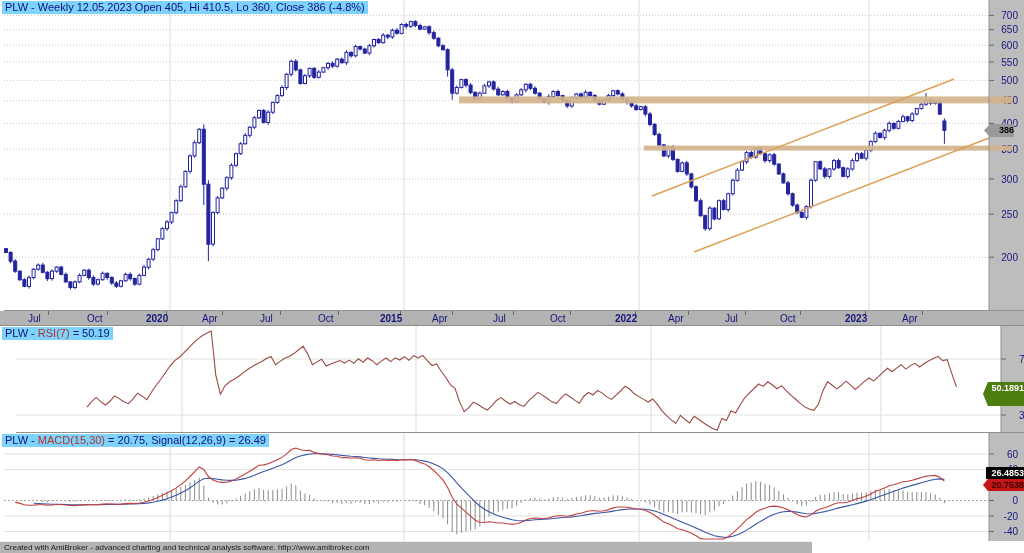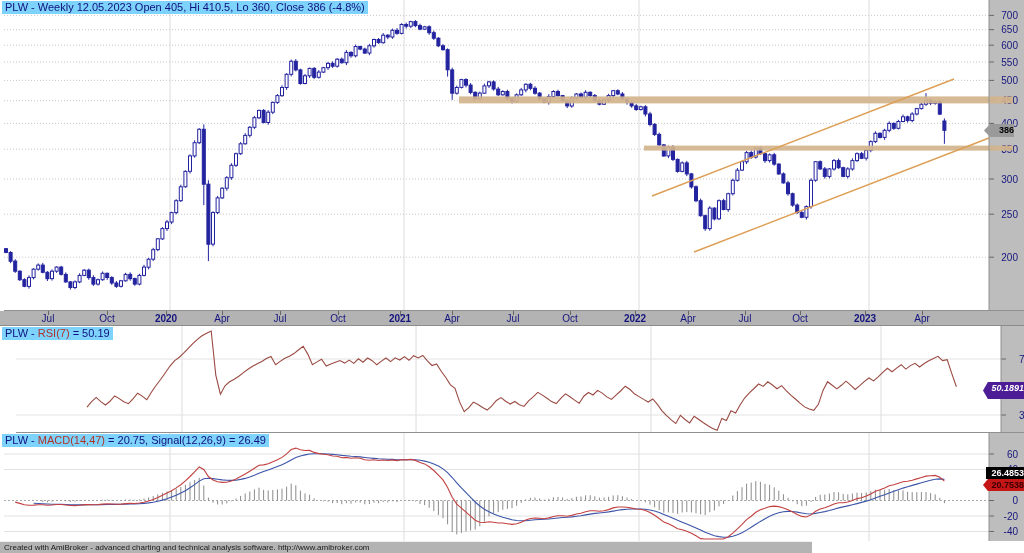--- a/index.html
+++ b/index.html
@@ -8,28 +8,28 @@
   #root *{box-sizing:border-box;}
   .panel-holder{position:absolute;left:4px;}
   svg text{font-family:"Liberation Sans",sans-serif;font-size:10px;fill:#16167e;}
   .ptitle{position:absolute;background:#7dd3fc;color:#10107e;font-size:11px;line-height:13px;
           padding:0 3px;white-space:nowrap;z-index:5;}
   .ptitle .ind-red{color:#b03228;}
   .badge{position:absolute;z-index:6;font-size:9px;font-weight:bold;line-height:12px;
          text-align:right;}
   #badgePrice{left:984px;top:124px;width:30px;height:13px;background:#9a9a9a;color:#000;
          line-height:13px;clip-path:polygon(0 50%,20% 0,100% 0,100% 100%,20% 100%);padding-left:4px;}
-  #badgeRsi{left:983px;top:382px;width:41px;height:17px;background:#4c1d95;color:#fff;
-         clip-path:polygon(0 50%,12% 0,100% 0,100% 100%,12% 100%);padding-left:4px;font-style:italic;}
+  #badgeRsi{left:983px;top:382px;width:41px;height:24px;background:#4d7c0f;color:#fff;
+         clip-path:polygon(0 50%,12% 0,100% 0,100% 100%,12% 100%);padding-left:4px;}
   #badgeMacdSignal{left:986px;top:467px;width:38px;height:12px;background:#000000;color:#fff;}
   #badgeMacd{left:983px;top:479px;width:41px;height:12px;background:#c41616;color:#3a0000;
          clip-path:polygon(0 50%,12% 0,100% 0,100% 100%,12% 100%);padding-left:4px;}
   #xstrip{position:absolute;left:0;top:311px;width:1024px;height:15px;background:#b3b3b3;
           border-bottom:1px solid #8c8c8c;z-index:4;}
-  .xlab{position:absolute;top:1px;width:40px;margin-left:-20px;text-align:center;
+  .xlab{position:absolute;top:1px;width:40px;margin-left:-20px;
         color:#14147e;font-size:10px;line-height:13px;}
   .xlab.year{font-weight:bold;}
   .xtick{position:absolute;top:0;width:1px;height:4px;background:#666;}
   #footer{position:absolute;left:0;top:541px;width:812px;height:12px;background:#b3b3b3;
           border-top:1px solid #efefef;color:#1a1a1a;font-size:8px;line-height:11px;
           padding-left:4px;z-index:4;}
 </style>
 </head>
 <body>
 
@@ -518,21 +518,21 @@
       <span class="xlab" style="left: 107px;">Oct</span>
       <div class="xtick" style="left: 166px;"></div>
       <span class="xlab year" style="left: 166px;">2020</span>
       <div class="xtick" style="left: 222px;"></div>
       <span class="xlab" style="left: 222px;">Apr</span>
       <div class="xtick" style="left: 280px;"></div>
       <span class="xlab" style="left: 280px;">Jul</span>
       <div class="xtick" style="left: 338px;"></div>
       <span class="xlab" style="left: 338px;">Oct</span>
       <div class="xtick" style="left: 400px;"></div>
-      <span class="xlab year" style="left: 400px;">2021</span>
+      <span class="xlab year" style="left: 400px;">2015</span>
       <div class="xtick" style="left: 452px;"></div>
       <span class="xlab" style="left: 452px;">Apr</span>
       <div class="xtick" style="left: 513px;"></div>
       <span class="xlab" style="left: 513px;">Jul</span>
       <div class="xtick" style="left: 570px;"></div>
       <span class="xlab" style="left: 570px;">Oct</span>
       <div class="xtick" style="left: 635px;"></div>
       <span class="xlab year" style="left: 635px;">2022</span>
       <div class="xtick" style="left: 688px;"></div>
       <span class="xlab" style="left: 688px;">Apr</span>
@@ -787,21 +787,21 @@
           <line x1="931.2" y1="67.5" x2="931.2" y2="61.3" stroke="#8a8a8a"></line>
           <line x1="935.8" y1="67.5" x2="935.8" y2="64.8" stroke="#8a8a8a"></line>
           <line x1="940.4" y1="67.5" x2="940.4" y2="70.2" stroke="#8a8a8a"></line>
         </g>
         <polyline points="29.6,70.2 34.2,70.5 38.8,70.8 43.4,71.0 48.0,71.2 52.6,71.3 57.2,71.3 61.8,71.5 66.4,71.7 71.0,71.9 75.6,71.9 80.2,71.9 84.8,71.8 89.4,71.8 94.0,71.8 98.6,71.6 103.2,71.5 107.8,71.4 112.4,71.4 117.0,71.3 121.6,71.2 126.2,71.0 130.8,70.9 135.4,70.7 140.0,70.4 144.6,69.9 149.2,69.2 153.8,68.3 158.4,67.1 163.0,65.7 167.6,64.1 172.2,62.2 176.8,60.1 181.4,57.7 186.0,54.8 190.6,51.6 195.2,48.1 199.8,45.7 204.4,45.3 209.0,45.6 213.6,46.2 218.2,46.9 222.8,47.3 227.4,47.4 232.0,47.2 236.6,46.4 241.2,45.4 245.8,43.9 250.4,42.2 255.0,40.2 259.6,38.5 264.2,37.0 268.8,35.3 273.4,33.6 278.0,31.8 282.6,29.6 287.2,27.0 291.8,24.6 296.4,23.0 301.0,21.9 305.6,21.0 310.2,20.7 314.8,20.7 319.4,20.8 324.0,21.0 328.6,21.4 333.2,21.8 337.8,22.4 342.4,22.8 347.0,23.3 351.6,23.5 356.2,23.9 360.8,24.5 365.4,25.0 370.0,25.4 374.6,25.8 379.2,26.0 383.8,26.3 388.4,26.4 393.0,26.7 397.6,26.7 402.2,26.7 406.8,26.7 411.4,26.8 416.0,27.3 420.6,28.1 425.2,29.2 429.8,30.9 434.4,33.1 439.0,35.9 443.6,39.6 448.2,44.5 452.8,49.8 457.4,54.9 462.0,59.7 466.6,64.4 471.2,69.0 475.8,73.0 480.4,76.3 485.0,78.8 489.6,80.9 494.2,82.7 498.8,84.2 503.4,85.5 508.0,86.7 512.6,87.5 517.2,87.8 521.8,87.7 526.4,87.2 531.0,86.8 535.6,86.5 540.2,86.3 544.8,86.0 549.4,85.5 554.0,85.0 558.6,84.5 563.2,84.3 567.8,83.9 572.4,83.3 577.0,82.7 581.6,81.9 586.2,81.1 590.8,80.4 595.4,80.0 600.0,79.5 604.6,78.9 609.2,78.1 613.8,77.3 618.4,76.6 623.0,76.2 627.6,76.0 632.2,76.0 636.8,76.0 641.4,76.3 646.0,77.0 650.6,78.0 655.2,79.5 659.8,81.4 664.4,83.3 669.0,85.2 673.6,87.3 678.2,89.2 682.8,91.0 687.4,92.9 692.0,94.9 696.6,97.0 701.2,99.3 705.8,101.1 710.4,102.7 715.0,103.6 719.6,104.2 724.2,104.1 728.8,103.3 733.4,101.8 738.0,99.8 742.6,97.1 747.2,94.3 751.8,91.3 756.4,88.4 761.0,85.8 765.6,83.3 770.2,81.3 774.8,79.8 779.4,78.8 784.0,78.4 788.6,78.5 793.2,79.1 797.8,80.0 802.4,80.8 807.0,81.0 811.6,80.4 816.2,79.5 820.8,78.6 825.4,77.5 830.0,76.2 834.6,74.9 839.2,73.9 843.8,72.9 848.4,71.8 853.0,70.6 857.6,69.4 862.2,68.1 866.8,66.7 871.4,65.0 876.0,63.3 880.6,61.7 885.2,59.9 889.8,58.2 894.4,56.7 899.0,55.1 903.6,53.7 908.2,52.4 912.8,51.1 917.4,49.8 922.0,48.5 926.6,47.3 931.2,46.3 935.8,45.9 940.4,46.4 " fill="none" stroke="#3c55a8" stroke-width="1.1"></polyline>
         <polyline points="11.2,69.1 15.8,70.4 20.4,71.8 25.0,72.3 29.6,72.1 34.2,71.7 38.8,71.8 43.4,72.2 48.0,72.0 52.6,71.5 57.2,71.5 61.8,72.0 66.4,72.5 71.0,72.6 75.6,72.3 80.2,71.6 84.8,71.5 89.4,71.7 94.0,71.6 98.6,71.1 103.2,70.9 107.8,71.0 112.4,71.3 117.0,71.1 121.6,70.6 126.2,70.4 130.8,70.5 135.4,70.0 140.0,69.2 144.6,68.0 149.2,66.4 153.8,64.5 158.4,62.2 163.0,60.0 167.6,57.7 172.2,54.9 176.8,51.7 181.4,47.9 186.0,43.5 190.6,38.8 195.2,33.9 199.8,36.4 204.4,43.5 209.0,46.9 213.6,48.7 218.2,49.4 222.8,49.2 227.4,48.0 232.0,46.0 236.6,43.6 241.2,41.0 245.8,38.3 250.4,35.2 255.0,32.2 259.6,31.9 264.2,30.7 268.8,28.8 273.4,26.7 278.0,24.4 282.6,20.9 287.2,16.5 291.8,15.1 296.4,16.8 301.0,17.5 305.6,17.4 310.2,19.4 314.8,20.6 319.4,21.3 324.0,21.7 328.6,23.0 333.2,23.3 337.8,24.7 342.4,24.4 347.0,25.2 351.6,24.7 356.2,25.2 360.8,26.8 365.4,27.2 370.0,26.8 374.6,27.5 379.2,27.0 383.8,27.5 388.4,26.9 393.0,27.6 397.6,26.7 402.2,26.9 406.8,26.4 411.4,27.4 416.0,29.4 420.6,30.9 425.2,33.8 429.8,37.5 434.4,42.2 439.0,46.9 443.6,54.5 448.2,64.2 452.8,71.1 457.4,75.1 462.0,79.1 466.6,83.2 471.2,87.2 475.8,89.2 480.4,89.5 485.0,88.8 489.6,89.2 494.2,90.0 498.8,90.0 503.4,90.7 508.0,91.4 512.6,90.8 517.2,89.3 521.8,87.0 526.4,85.5 531.0,85.0 535.6,85.2 540.2,85.7 544.8,84.9 549.4,83.5 554.0,82.7 558.6,82.7 563.2,83.3 567.8,82.4 572.4,81.0 577.0,80.2 581.6,78.7 586.2,77.8 590.8,77.8 595.4,78.2 600.0,77.7 604.6,76.6 609.2,74.9 613.8,74.0 618.4,74.0 623.0,74.3 627.6,75.1 632.2,76.0 636.8,76.3 641.4,77.4 646.0,79.5 650.6,82.3 655.2,85.5 659.8,89.1 664.4,90.7 669.0,93.0 673.6,95.7 678.2,96.7 682.8,98.2 687.4,100.3 692.0,102.8 696.6,105.6 701.2,106.0 705.8,106.0 710.4,106.0 715.0,106.0 719.6,106.0 724.2,103.8 728.8,100.2 733.4,95.9 738.0,91.4 742.6,86.6 747.2,83.2 751.8,79.3 756.4,76.7 761.0,75.3 765.6,73.6 770.2,73.1 774.8,73.6 779.4,74.9 784.0,76.7 788.6,79.1 793.2,81.4 797.8,83.4 802.4,84.0 807.0,81.9 811.6,78.2 816.2,76.0 820.8,74.8 825.4,73.1 830.0,70.9 834.6,69.8 839.2,69.8 843.8,69.0 848.4,67.5 853.0,65.6 857.6,64.7 862.2,63.1 866.8,60.9 871.4,58.2 876.0,56.8 880.6,54.9 885.2,52.7 889.8,51.8 894.4,50.3 899.0,48.8 903.6,48.3 908.2,47.3 912.8,45.9 917.4,44.5 922.0,43.1 926.6,42.7 931.2,42.4 935.8,44.3 940.4,48.1 " fill="none" stroke="#c24040" stroke-width="1.1"></polyline>
         <line x1="985" y1="0" x2="985" y2="108" stroke="#909090"></line>
       </svg></div>
 
   <div class="ptitle" style="left:2px;top:434px;">
-    <span>PLW - </span><span class="ind-red">MACD(14,47)</span><span> = 20.75, Signal(12,26,9) = 26.49</span>
+    <span>PLW - </span><span class="ind-red">MACD(15,30)</span><span> = 20.75, Signal(12,26,9) = 26.49</span>
   </div>
 
   <div class="badge" id="badgeMacdSignal">
     <span>26.4853</span>
   </div>
   <div class="badge" id="badgeMacd">
     <span>20.7538</span>
   </div>
 
   <div id="footer">

